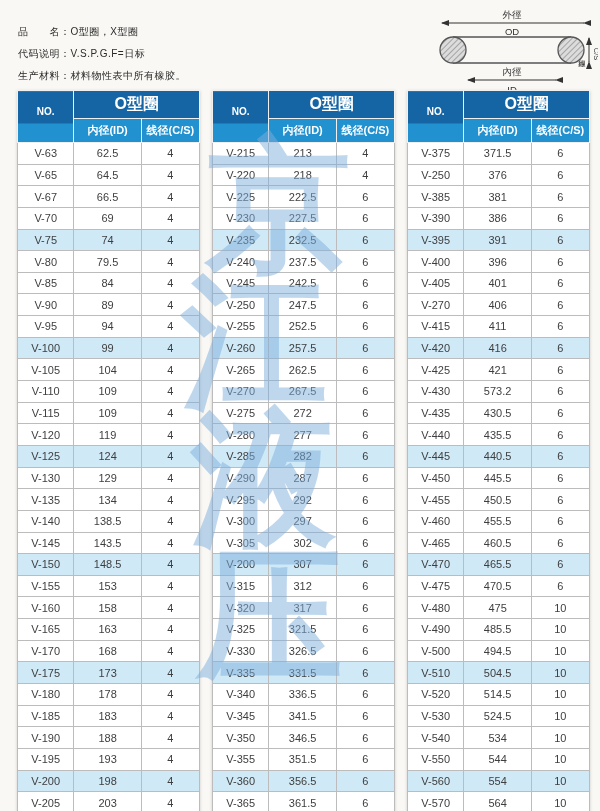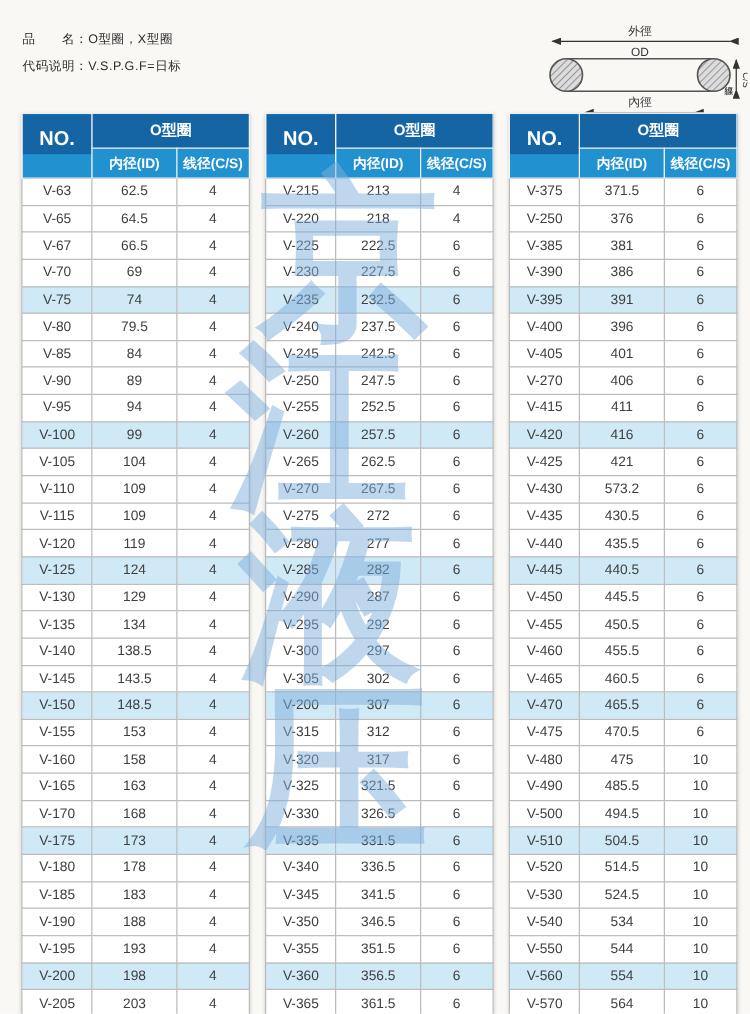--- a/index.html
+++ b/index.html
@@ -3,54 +3,55 @@
 <meta charset="utf-8">
 <style>
   html,body{margin:0;padding:0;}
   body{width:600px;height:811px;font-family:"Liberation Sans",sans-serif;}
   .page{position:relative;width:600px;height:811px;background:#f9f8f5;overflow:hidden;}
 
   
   .info{position:absolute;left:18px;top:21px;font-size:10px;color:#2b2b2b;line-height:22px;letter-spacing:.5px;}
 
   
-  .diagram{position:absolute;left:432px;top:18px;}
+  .diagram{position:absolute;left:432px;top:8px;}
 
   
   .watermark{position:absolute;left:152px;top:136px;z-index:3;pointer-events:none;
              color:var(--wm,#7fb0dd);opacity:.5;font-family:"DejaVu Serif",serif;font-weight:bold;}
   .watermark .ch{font-size:146px;line-height:137px;height:137px;width:200px;text-align:center;}
   .watermark .ch:nth-child(1){margin-left:26px;}
   .watermark .ch:nth-child(2){margin-left:2px;}
   .watermark .ch:nth-child(3){margin-left:12px;}
   .watermark .ch:nth-child(4){margin-left:18px;}
 
   
   .tables{position:absolute;left:17px;top:90px;width:573px;display:flex;gap:12px;z-index:1;}
   table.spec{border-collapse:collapse;table-layout:fixed;flex:1;background:#fff;
              box-shadow:0 1px 3px rgba(0,0,0,.18);}
   table.spec col.c-no{width:31%;} table.spec col.c-id{width:37%;} table.spec col.c-cs{width:32%;}
   table.spec th{font-weight:bold;color:#fff;border:1.5px solid #f0f0f0;padding:0;}
   th.no{background:linear-gradient(to bottom,var(--hdr,#1565a5) 0 62%,var(--hdr2,#2191d0) 62% 100%);
-        font-size:16px;height:50px;}
+        font-size:10px;height:50px;}
   th.no span{display:inline-block;transform:translateY(-5px);}
-  th.grp{background:var(--hdr,#1565a5);font-size:12px;height:27px;}
+  th.grp{background:var(--hdr,#1565a5);font-size:16px;height:27px;}
   th.sub{background:var(--hdr2,#2191d0);font-size:11px;font-weight:normal;height:23px;}
   table.spec td{border:1px solid #bcbcbc;height:20.65px;padding:0;text-align:center;
                 font-size:11px;color:#3e3e3e;}
   tr.hl td{background:var(--hl,#cfe9f7);margin-left:15px;}
 </style>
 </head>
 <body>
 
 <div class="page">
 
   <div class="info">
     <div>品　　名：O型圈，X型圈</div>
     <div>代码说明：V.S.P.G.F=日标</div>
+    <div>生产材料：材料物性表中所有橡胶。</div>
   </div>
 
   <div class="diagram">
     <svg width="166" height="92" viewBox="0 0 166 92">
       <defs>
         <pattern id="hatch" width="4" height="4" patternUnits="userSpaceOnUse" patternTransform="rotate(45)">
           <rect width="4" height="4" fill="#dcdcdc"></rect>
           <line x1="0" y1="0" x2="0" y2="4" stroke="#7d7d7d" stroke-width="1.2"></line>
         </pattern>
         <marker id="ar" markerWidth="8" markerHeight="6" refX="7" refY="3" orient="auto">

